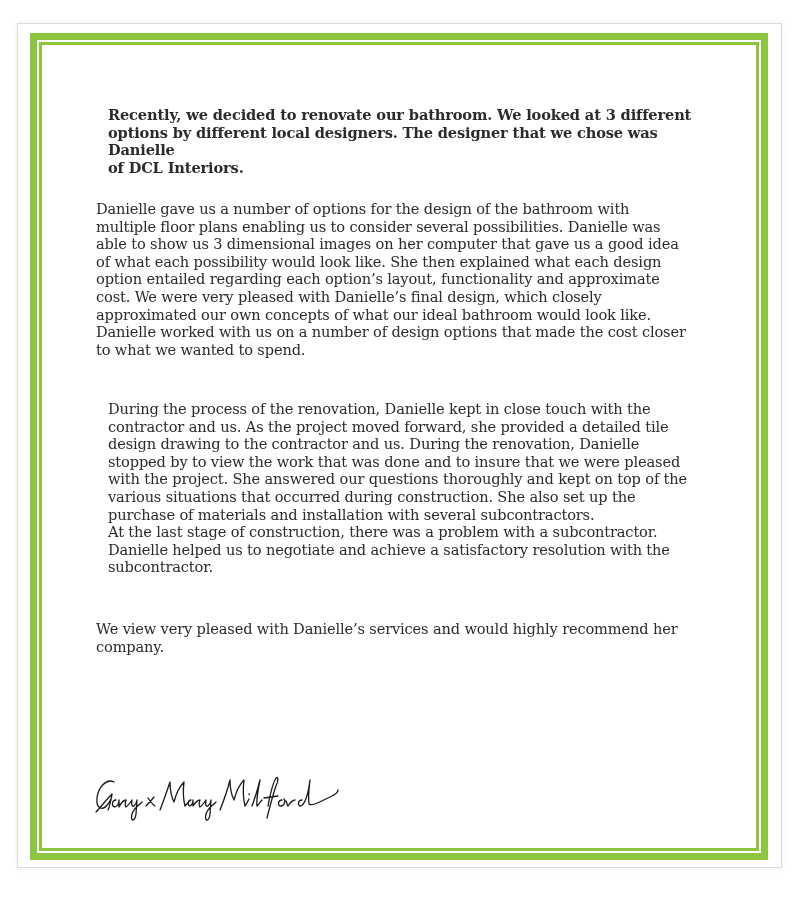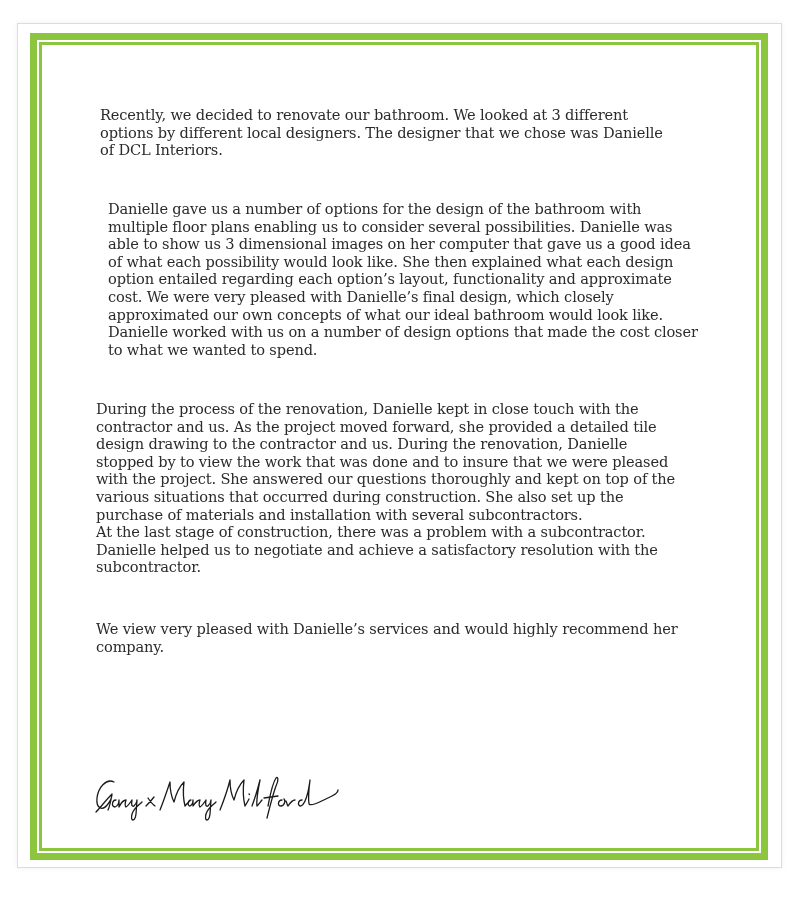--- a/index.html
+++ b/index.html
@@ -50,23 +50,23 @@
     font-family: "DejaVu Serif", "Liberation Serif", serif;
     font-size: 14.6px;
     line-height: 17.6px;
     color: #2b2b2b;
     letter-spacing: -0.15px;
   }
   .letter p {
     margin: 0;
     white-space: pre-line;
   }
-  .p1 { position: absolute; top: 0; left: 4px; width: 620px; }
-  .p2 { position: absolute; top: 94px; left: 12px; width: 620px; }
-  .p3 { position: absolute; top: 294px; left: 0; width: 620px; }
+  .p1 { position: absolute; top: 0; left: 12px; width: 620px; font-weight: bold; }
+  .p2 { position: absolute; top: 94px; left: 0; width: 620px; }
+  .p3 { position: absolute; top: 294px; left: 12px; width: 620px; }
   .p4 { position: absolute; top: 514px; left: 0; width: 620px; }
   .signature {
     position: absolute;
     left: 92px;
     top: 770px;
     width: 270px;
     height: 60px;
   }
   .signature svg { width: 100%; height: 100%; }
 </style>

